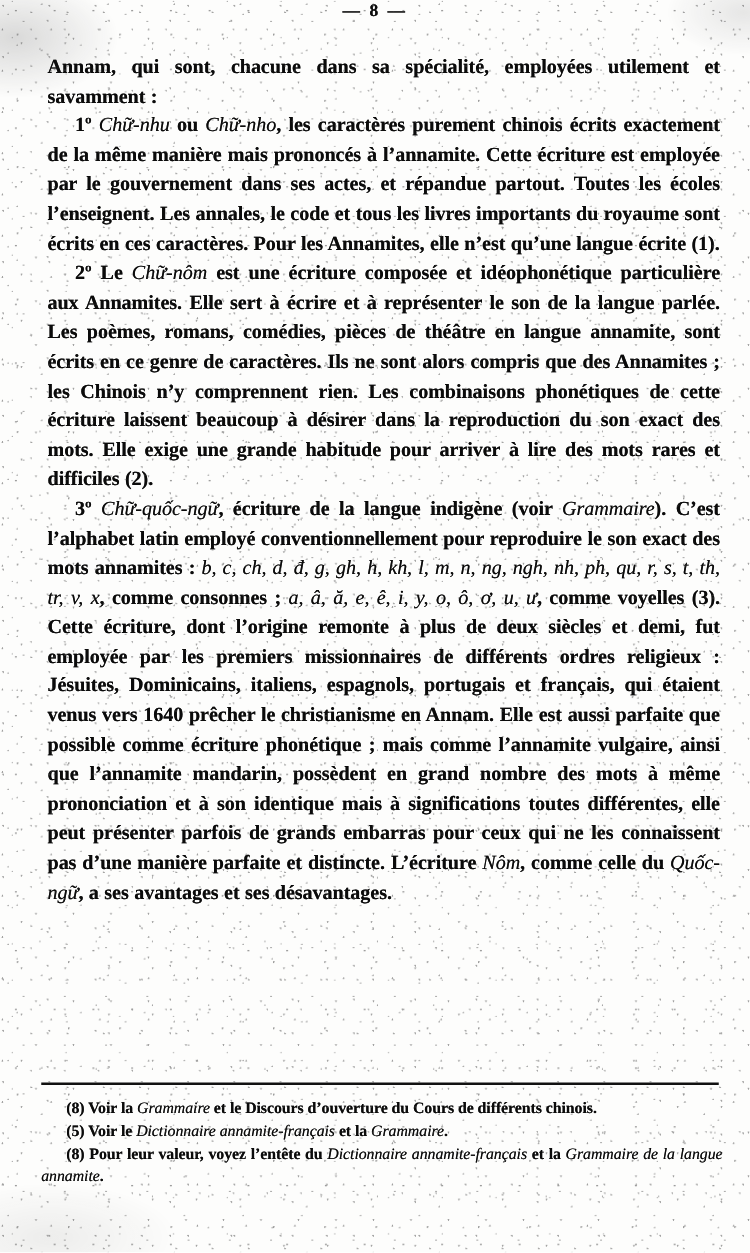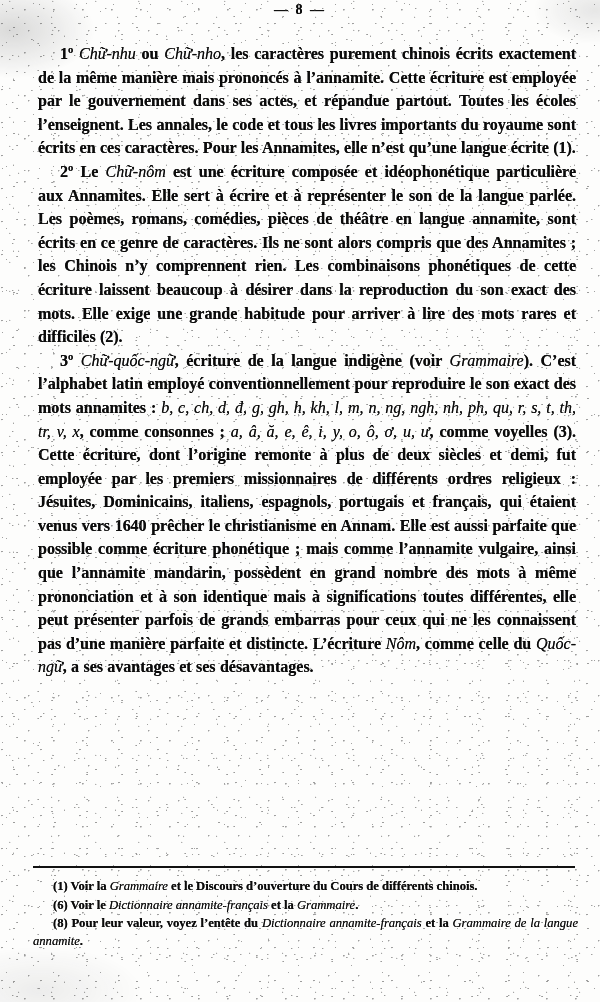--- a/index.html
+++ b/index.html
@@ -140,28 +140,29 @@
   }
 </style>
 </head>
 <body>
 
 <div id="page">
 
   <div id="folio">— 8 —</div>
 
   <div id="body-col">
+      <p class="para"><span>Annam, qui sont, chacune dans sa spécialité, employées utilement et savamment :</span></p>
       <p class="para indent"><span>1º </span><i class="it-b">Chữ-nhu</i><span> ou </span><i class="it-b">Chữ-nho</i><span>, les caractères purement chinois écrits exactement de la même manière mais prononcés à l’annamite. Cette écriture est employée par le gouvernement dans ses actes, et répandue partout. Toutes les écoles l’enseignent. Les annales, le code et tous les livres importants du royaume sont écrits en ces caractères. Pour les Annamites, elle n’est qu’une langue écrite (1).</span></p>
       <p class="para indent"><span>2º Le </span><i class="it-b">Chữ-nôm</i><span> est une écriture composée et idéophonétique particulière aux Annamites. Elle sert à écrire et à représenter le son de la langue parlée. Les poèmes, romans, comédies, pièces de théâtre en langue annamite, sont écrits en ce genre de caractères. Ils ne sont alors compris que des Annamites ; les Chinois n’y comprennent rien. Les combinaisons phonétiques de cette écriture laissent beaucoup à désirer dans la reproduction du son exact des mots. Elle exige une grande habitude pour arriver à lire des mots rares et difficiles (2).</span></p>
       <p class="para indent"><span>3º </span><i class="it-b">Chữ-quốc-ngữ</i><span>, écriture de la langue indigène (voir </span><i class="it-b">Grammaire</i><span>). C’est l’alphabet latin employé conventionnellement pour reproduire le son exact des mots annamites : </span><i class="it-b">b, c, ch, d, đ, g, gh, h, kh, l, m, n, ng, ngh, nh, ph, qu, r, s, t, th, tr, v, x</i><span>, comme consonnes ; </span><i class="it-b">a, â, ă, e, ê, i, y, o, ô, ơ, u, ư</i><span>, comme voyelles (3). Cette écriture, dont l’origine remonte à plus de deux siècles et demi, fut employée par les premiers missionnaires de différents ordres religieux : Jésuites, Dominicains, italiens, espagnols, portugais et français, qui étaient venus vers 1640 prêcher le christianisme en Annam. Elle est aussi parfaite que possible comme écriture phonétique ; mais comme l’annamite vulgaire, ainsi que l’annamite mandarin, possèdent en grand nombre des mots à même prononciation et à son identique mais à significations toutes différentes, elle peut présenter parfois de grands embarras pour ceux qui ne les connaissent pas d’une manière parfaite et distincte. L’écriture </span><i class="it-b">Nôm</i><span>, comme celle du </span><i class="it-b">Quốc-ngữ</i><span>, a ses avantages et ses désavantages.</span></p>
     </div>
 
   <div id="fn-rule"></div>
 
   <div id="footnotes">
-      <p class="fn"><span>(1) Voir la </span><i class="it-b">Grammaire</i><span> et le Discours d’ouverture du Cours de différents chinois.</span></p>
-      <p class="fn"><span>(6) Voir le </span><i class="it-b">Dictionnaire annamite-français</i><span> et la </span><i class="it-b">Grammaire</i><span>.</span></p>
+      <p class="fn"><span>(8) Voir la </span><i class="it-b">Grammaire</i><span> et le Discours d’ouverture du Cours de différents chinois.</span></p>
+      <p class="fn"><span>(5) Voir le </span><i class="it-b">Dictionnaire annamite-français</i><span> et la </span><i class="it-b">Grammaire</i><span>.</span></p>
       <p class="fn"><span>(8) Pour leur valeur, voyez l’entête du </span><i class="it-b">Dictionnaire annamite-français</i><span> et la </span><i class="it-b">Grammaire de la langue annamite</i><span>.</span></p>
     </div>
 
   <div id="smudge"></div>
   <div id="speckle"></div>
 </div>
 
 </body></html>

